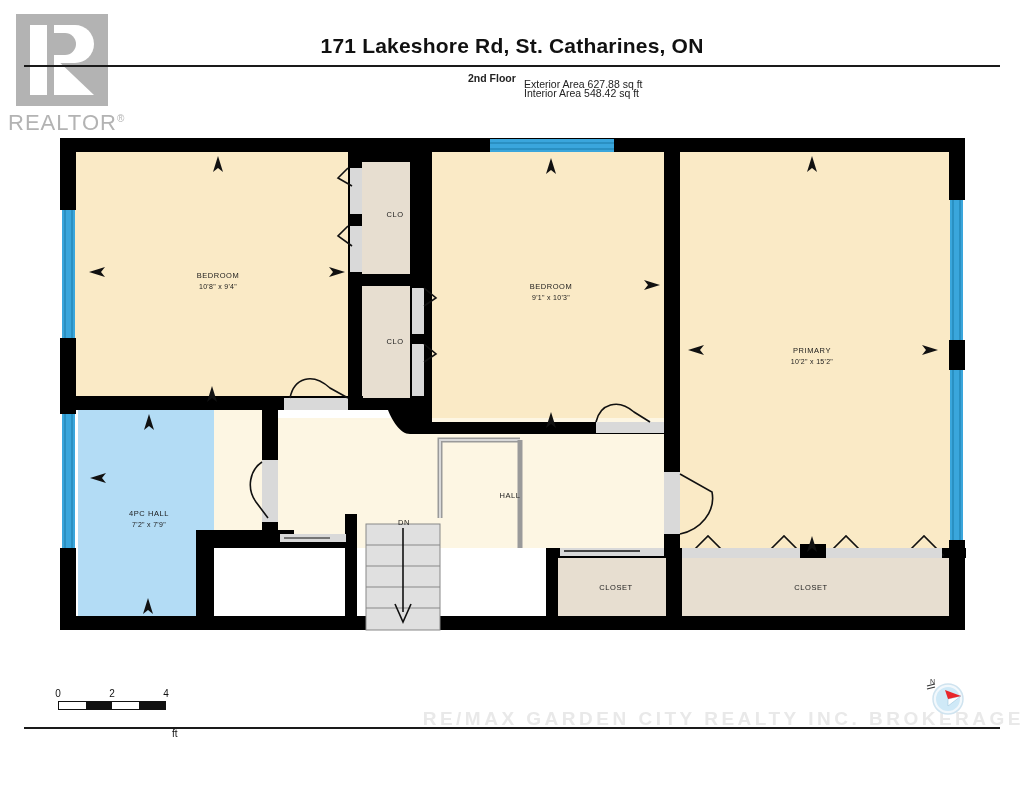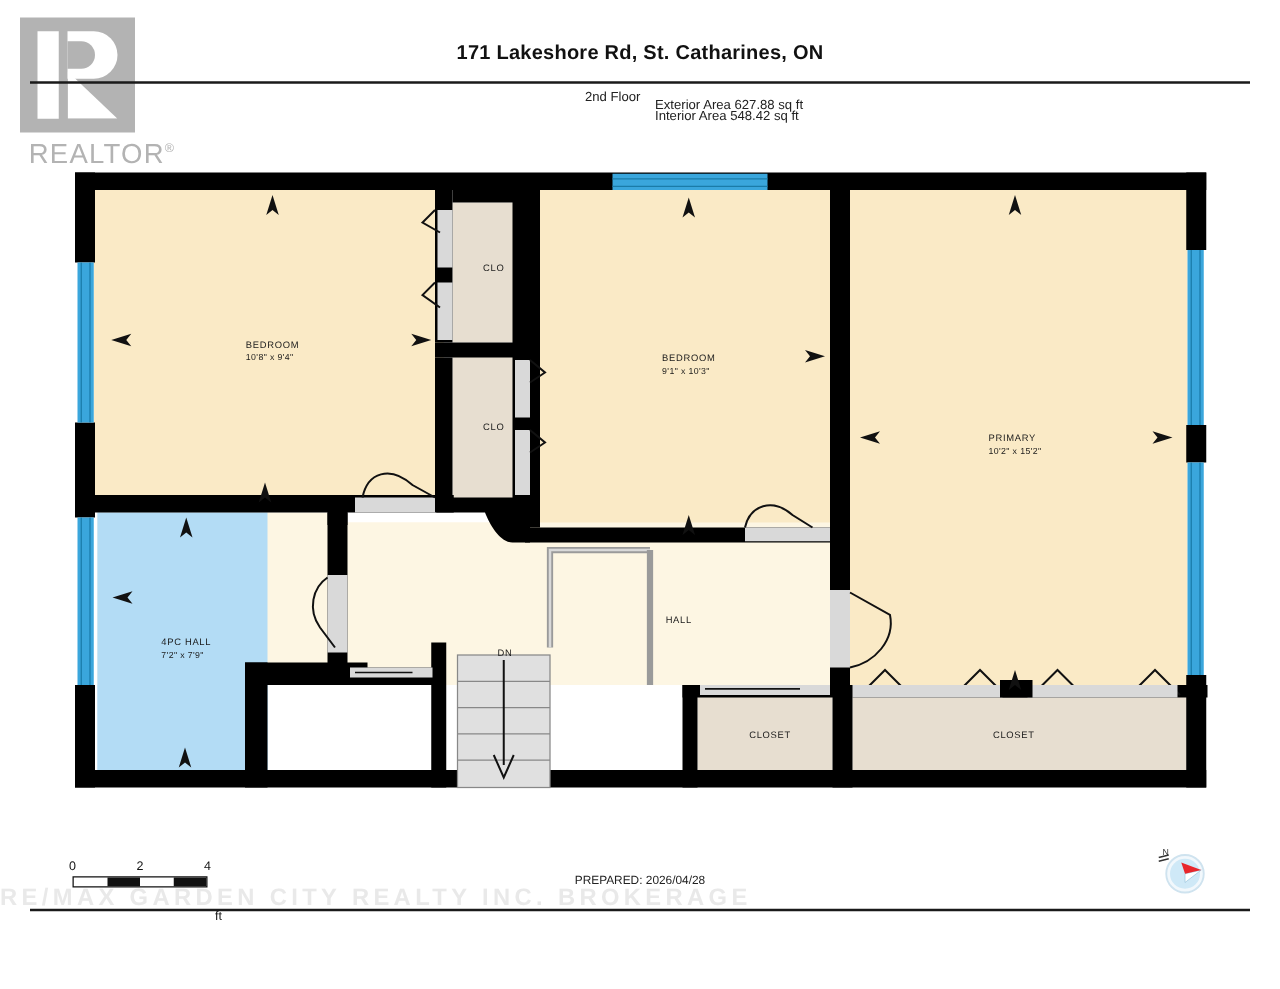--- a/index.html
+++ b/index.html
@@ -29,42 +29,42 @@
     position:absolute; left:38px; top:19px; width:22px; height:22px;
     background:#b3b3b3; border-radius:0 11px 11px 0;
   }
   .realtor-mark .rleg {
     position:absolute; left:38px; top:43px; width:40px; height:38px;
     background:#fff;
     clip-path:polygon(0 0, 0 100%, 100% 100%);
   }
   .realtor-word {
     position:absolute; left:0; top:96px;
-    font-size:22px; letter-spacing:1px; color:#b3b3b3; font-weight:400;margin-left:15px;
+    font-size:22px; letter-spacing:1px; color:#b3b3b3; font-weight:400;
   }
   .realtor-reg { font-size:10px; vertical-align:super; }
 
   .title {
     position:absolute; left:0; right:0; top:34px;
-    text-align:center; font-size:16px; font-weight:bold; color:#111;
+    text-align:center; font-size:21px; font-weight:bold; color:#111;
     letter-spacing:.2px;
   }
   .hr-top { position:absolute; left:24px; right:24px; top:65px; height:2px; background:#1a1a1a; }
 
   .floor-meta { position:absolute; left:468px; top:72px; font-size:10.5px; color:#222; }
-  .floor-meta .fl-name { position:absolute; left:0; top:0; font-weight:normal; white-space:nowrap; }
+  .floor-meta .fl-name { position:absolute; left:0; top:0; font-weight:bold; white-space:nowrap; }
   .floor-meta .fl-ext  { position:absolute; left:56px; top:6px;  white-space:nowrap; }
   .floor-meta .fl-int  { position:absolute; left:56px; top:15px; white-space:nowrap; }
 
   
   #plan { position:absolute; left:0; top:0; width:1024px; height:791px; }
 
   
   .rlabel {
-    position:absolute; text-align:left; color:#1a1a1a;
+    position:absolute; text-align:center; color:#1a1a1a;
     font-size:7.5px; letter-spacing:.55px; line-height:11px;
     white-space:nowrap; transform:translateX(-50%);
   }
   .rlabel .dim { font-size:7px; letter-spacing:.3px; }
   .dn-label {
     position:absolute; font-size:7.5px; letter-spacing:.5px; color:#1a1a1a;
     transform:translateX(-50%);
   }
 
   
@@ -74,21 +74,21 @@
   .scale .bar { position:relative; width:108px; height:9px; border:1px solid #111; display:flex; }
   .scale .bar i { display:block; height:100%; flex:1 1 25%; }
   .scale .bar i.on { background:#111; }
   .scale .unit { position:absolute; left:114px; top:12px; font-size:10px; color:#111;margin-top:28px; }
 
   .prepared {
     position:absolute; left:0; right:0; top:699px; text-align:center;
     font-size:9.5px; color:#222;
   }
   .watermark {
-    position:absolute; left:0; right:0; top:708px; text-align:left;
+    position:absolute; left:0; right:0; top:708px; text-align:right;
     font-size:19px; letter-spacing:3.5px; color:#e9e9e9; font-weight:bold;
     white-space:nowrap;
   }
   .hr-bot { position:absolute; left:24px; right:24px; top:727px; height:2px; background:#1a1a1a; }
   .disclaimer {
     position:absolute; left:0; right:0; top:734px; text-align:center;
     font-size:8.5px; color:#333;
   }
 
   
@@ -290,21 +290,21 @@
       <div class="rlabel" style="left: 149px; top: 508px;">
         <div>4PC HALL</div>
         <div class="dim">7'2" x 7'9"</div>
       </div>
       <div class="rlabel" style="left: 395px; top: 209px;">
         <div>CLO</div>
       </div>
       <div class="rlabel" style="left: 395px; top: 336px;">
         <div>CLO</div>
       </div>
-      <div class="rlabel" style="left: 510px; top: 490px; margin-left: 33px;">
+      <div class="rlabel" style="left: 510px; top: 490px;">
         <div>HALL</div>
       </div>
       <div class="rlabel" style="left: 616px; top: 582px;">
         <div>CLOSET</div>
       </div>
       <div class="rlabel" style="left: 811px; top: 582px;">
         <div>CLOSET</div>
       </div>
     </div>
 
@@ -319,21 +319,20 @@
     <div class="bar">
       <i></i>
         <i class="on"></i>
         <i></i>
         <i class="on"></i>
     </div>
     <div class="unit">ft</div>
   </div>
 
   <div class="watermark">RE/MAX GARDEN CITY REALTY INC. BROKERAGE</div>
-  <div class="prepared">PREPARED: 2026/04/28</div>
   <div class="hr-bot"></div>
 
   <svg class="compass" viewBox="0 0 50 44">
     <circle cx="27" cy="25" r="15" fill="#f2f8fc" stroke="#cfe3ef" stroke-width="1.5"></circle>
     <circle cx="27" cy="25" r="12" fill="#cfe9f7"></circle>
     <path d="M27,25 L40,22 L27,32 Z" fill="#ffffff" stroke="#9dc7dd" stroke-width="0.6"></path>
     <path d="M27,25 L40,22 L24,16 Z" fill="#e8262b"></path>
     <text x="9" y="10" font-size="7" font-family="Liberation Sans, sans-serif" fill="#333">N</text>
     <path d="M6,12 L14,10 M6,15 L14,13" stroke="#333" stroke-width="1.2"></path>
   </svg>

